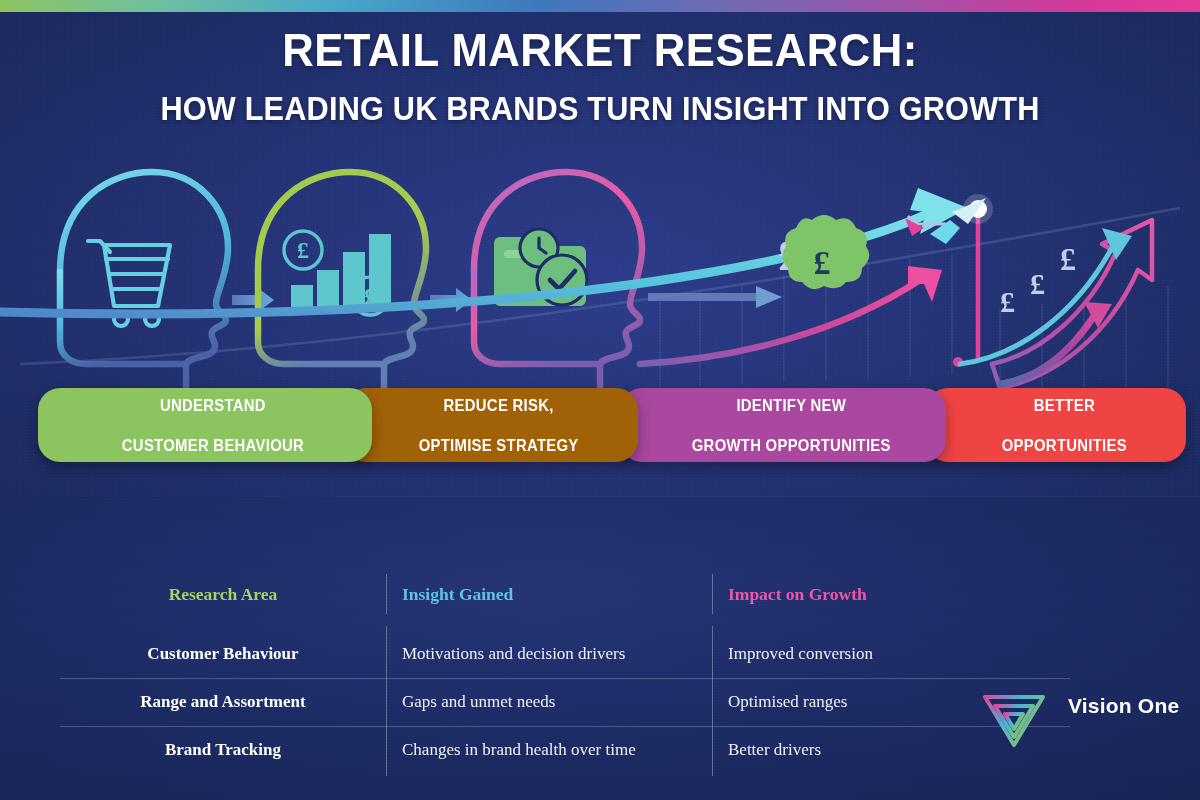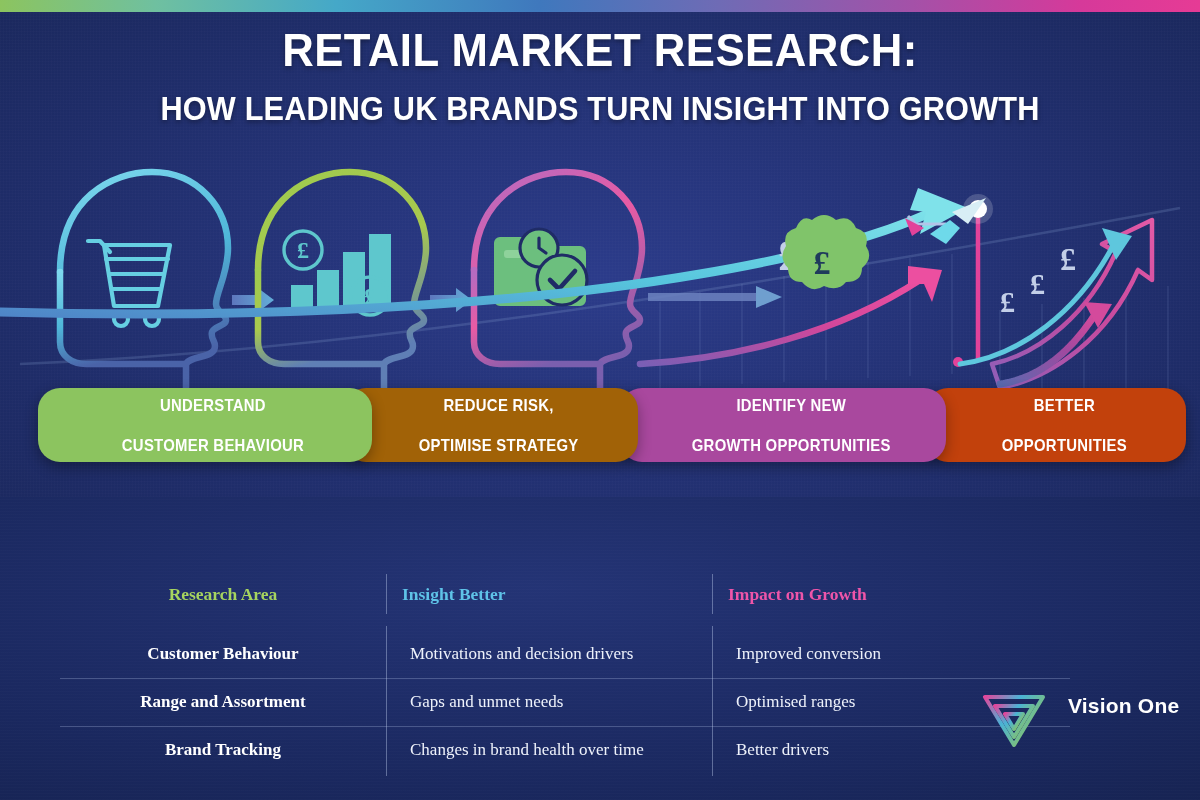--- a/index.html
+++ b/index.html
@@ -50,21 +50,21 @@
   
   .pills{position:absolute;left:0;top:388px;width:1200px;height:80px;z-index:30;}
   .pill{position:absolute;top:0;height:74px;border-radius:22px;
         display:flex;align-items:center;justify-content:center;text-align:center;
         color:#fff;font-weight:bold;font-size:16.5px;line-height:1.22;letter-spacing:.3px;
         box-shadow:0 5px 14px rgba(0,0,0,.33);padding-left:16px;}
   .pill span{transform:scaleX(.95);display:block;}
   #pill0{left:38px;width:318px;background:#8cc45f;z-index:4;}
   #pill1{left:344px;width:278px;background:#a16207;z-index:3;}
   #pill2{left:620px;width:310px;background:#a9489e;z-index:2;}
-  #pill3{left:926px;width:244px;background:#c2410c;z-index:1;}
+  #pill3{left:926px;width:244px;background:#ef4444;z-index:1;}
 
   
   .sect-title{position:absolute;left:0;top:515px;width:1200px;text-align:center;z-index:20;
               font-size:27px;font-weight:bold;letter-spacing:.3px;}
   .sect-title .a{color:#6fc6e8;}
   .sect-title .b{color:#f053a8;margin-left:9px;}
   .sect-title span{transform:scaleX(.94);display:inline-block;}
 
   .tbl{position:absolute;left:0;top:570px;width:1200px;z-index:20;}
   .thead,.trow{position:relative;height:48px;font-family:Liberation Serif, serif;}
@@ -73,21 +73,21 @@
   .c0{left:60px;width:326px;justify-content:center;}
   .c1{left:402px;width:310px;justify-content:flex-start;}
   .c2{left:728px;width:300px;justify-content:flex-start;}
 
   .thead .cell{font-size:17.5px;font-weight:bold;}
   .th0{color:#a6d45f;}
   .th1{color:#5fc3e8;}
   .th2{color:#ef55a9;}
 
   .trow .c0{color:#ffffff;font-weight:bold;}
-  .trow .c1,.trow .c2{color:#eef2fb;font-weight:normal;margin-left:8px;}
+  .trow .c1,.trow .c2{color:#eef2fb;font-weight:normal;}
 
   .vline{position:absolute;width:1px;background:rgba(200,215,245,.40);}
   .hline{position:absolute;left:60px;width:1010px;height:1px;background:rgba(190,205,240,.28);}
 
   
   .logo{position:absolute;left:982px;top:694px;z-index:35;display:flex;align-items:flex-start;gap:22px;}
   .logo-text{color:#fff;font-size:21px;font-weight:bold;letter-spacing:.2px;}
 </style>
 </head>
 <body>
@@ -315,21 +315,21 @@
 
   <div class="tbl">
 
     <div class="vline" style="left:386px;top:4px;height:40px;"></div>
     <div class="vline" style="left:712px;top:4px;height:40px;"></div>
     <div class="vline" style="left:386px;top:56px;height:150px;"></div>
     <div class="vline" style="left:712px;top:56px;height:150px;"></div>
 
     <div class="thead">
       <div class="cell c0 th0">Research Area</div>
-      <div class="cell c1 th1">Insight Better</div>
+      <div class="cell c1 th1">Insight Gained</div>
       <div class="cell c2 th2">Impact on Growth</div>
     </div>
 
     <div style="position:relative;height:8px;"></div>
 
     <div class="trow" style="margin-top:4px;">
       <div class="cell c0">Customer Behaviour</div>
       <div class="cell c1">Motivations and decision drivers</div>
       <div class="cell c2">Improved conversion</div>
     </div>

